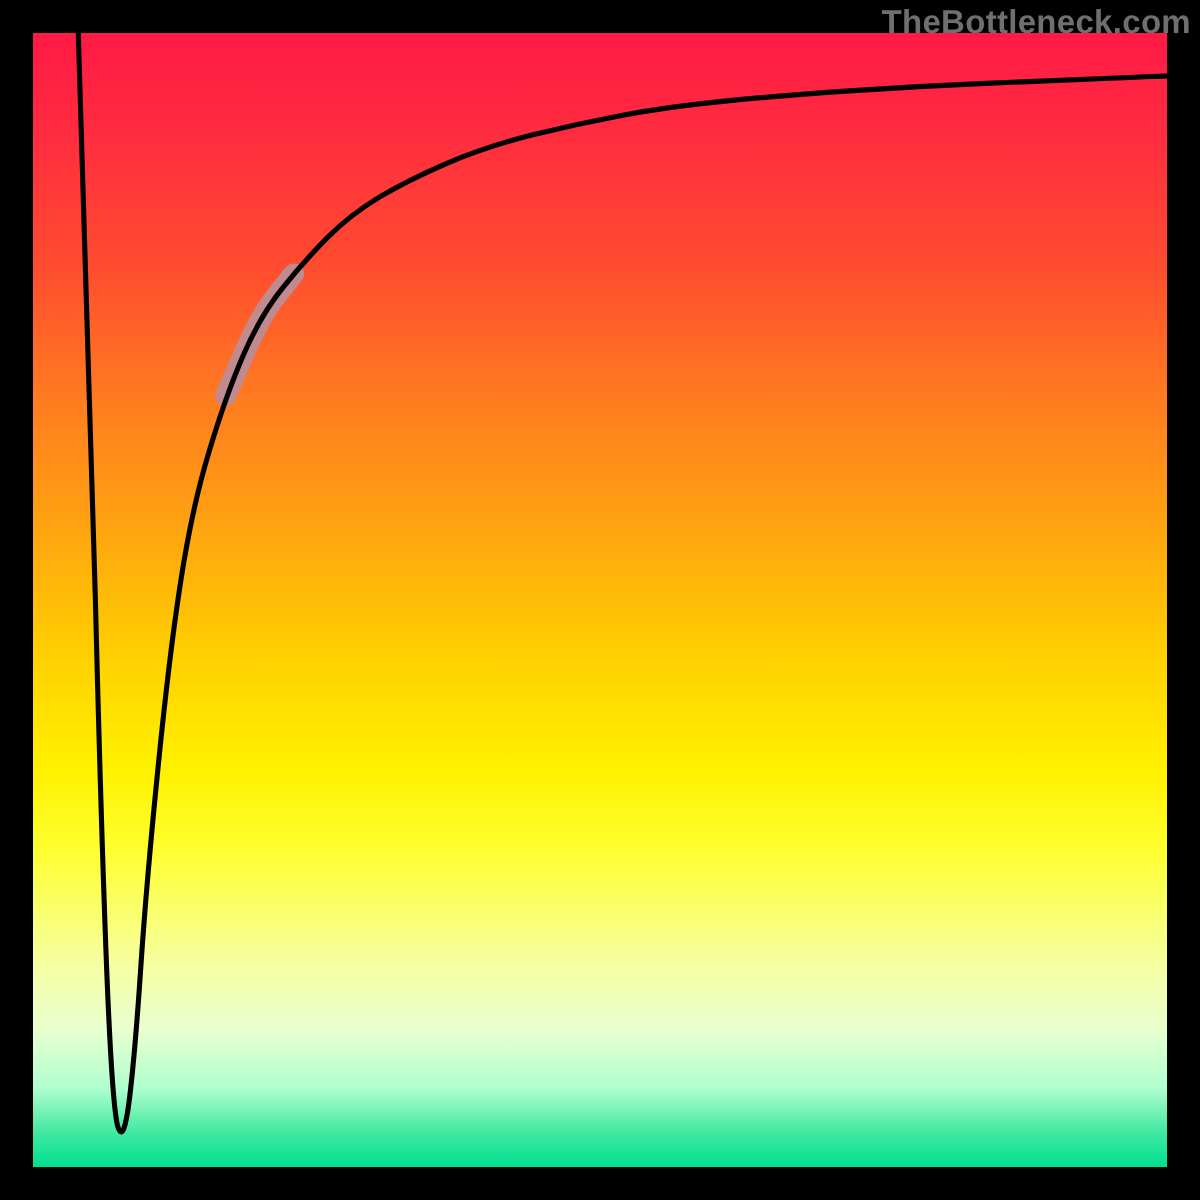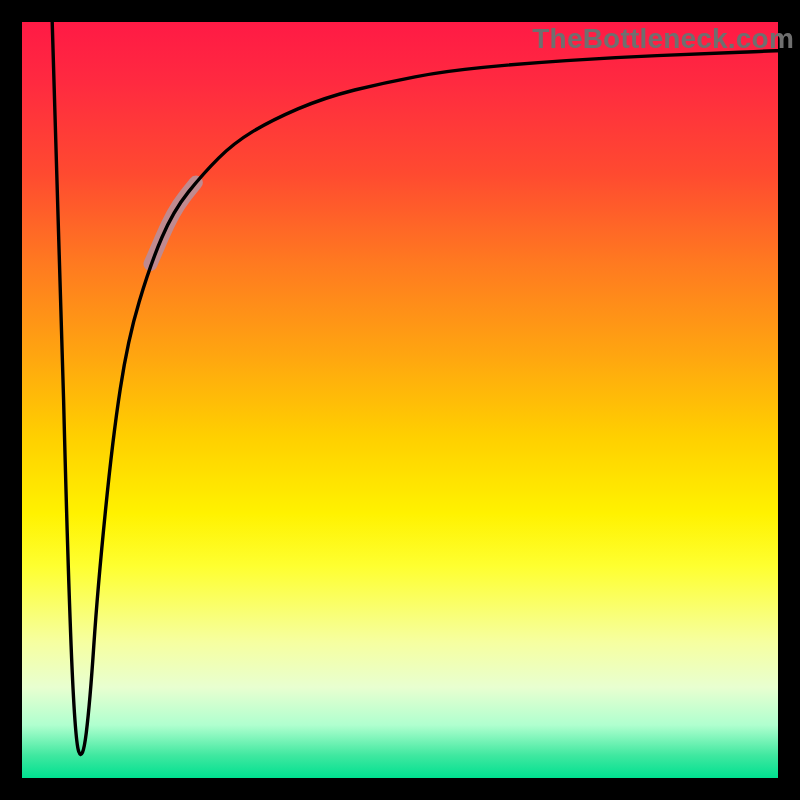--- a/index.html
+++ b/index.html
@@ -37,25 +37,24 @@
       #f6ffa0 82%,
       #e8ffd0 88%,
       #b0ffcf 93%,
       #40e8a0 97%,
       #00e090 100%);
   }
   .watermark {
     position: absolute;
     top: 2px;
     right: 6px;
-    font-size: 28px;
+    font-size: 22px;
     font-weight: 600;
     color: #6f6f6f;
     letter-spacing: 0.2px;
-    margin-top: 21px;
   }
   svg.curve {
     position: absolute;
     top: 22px;
     left: 22px;
     width: 756px;
     height: 756px;
     overflow: visible;
   }
 </style>

